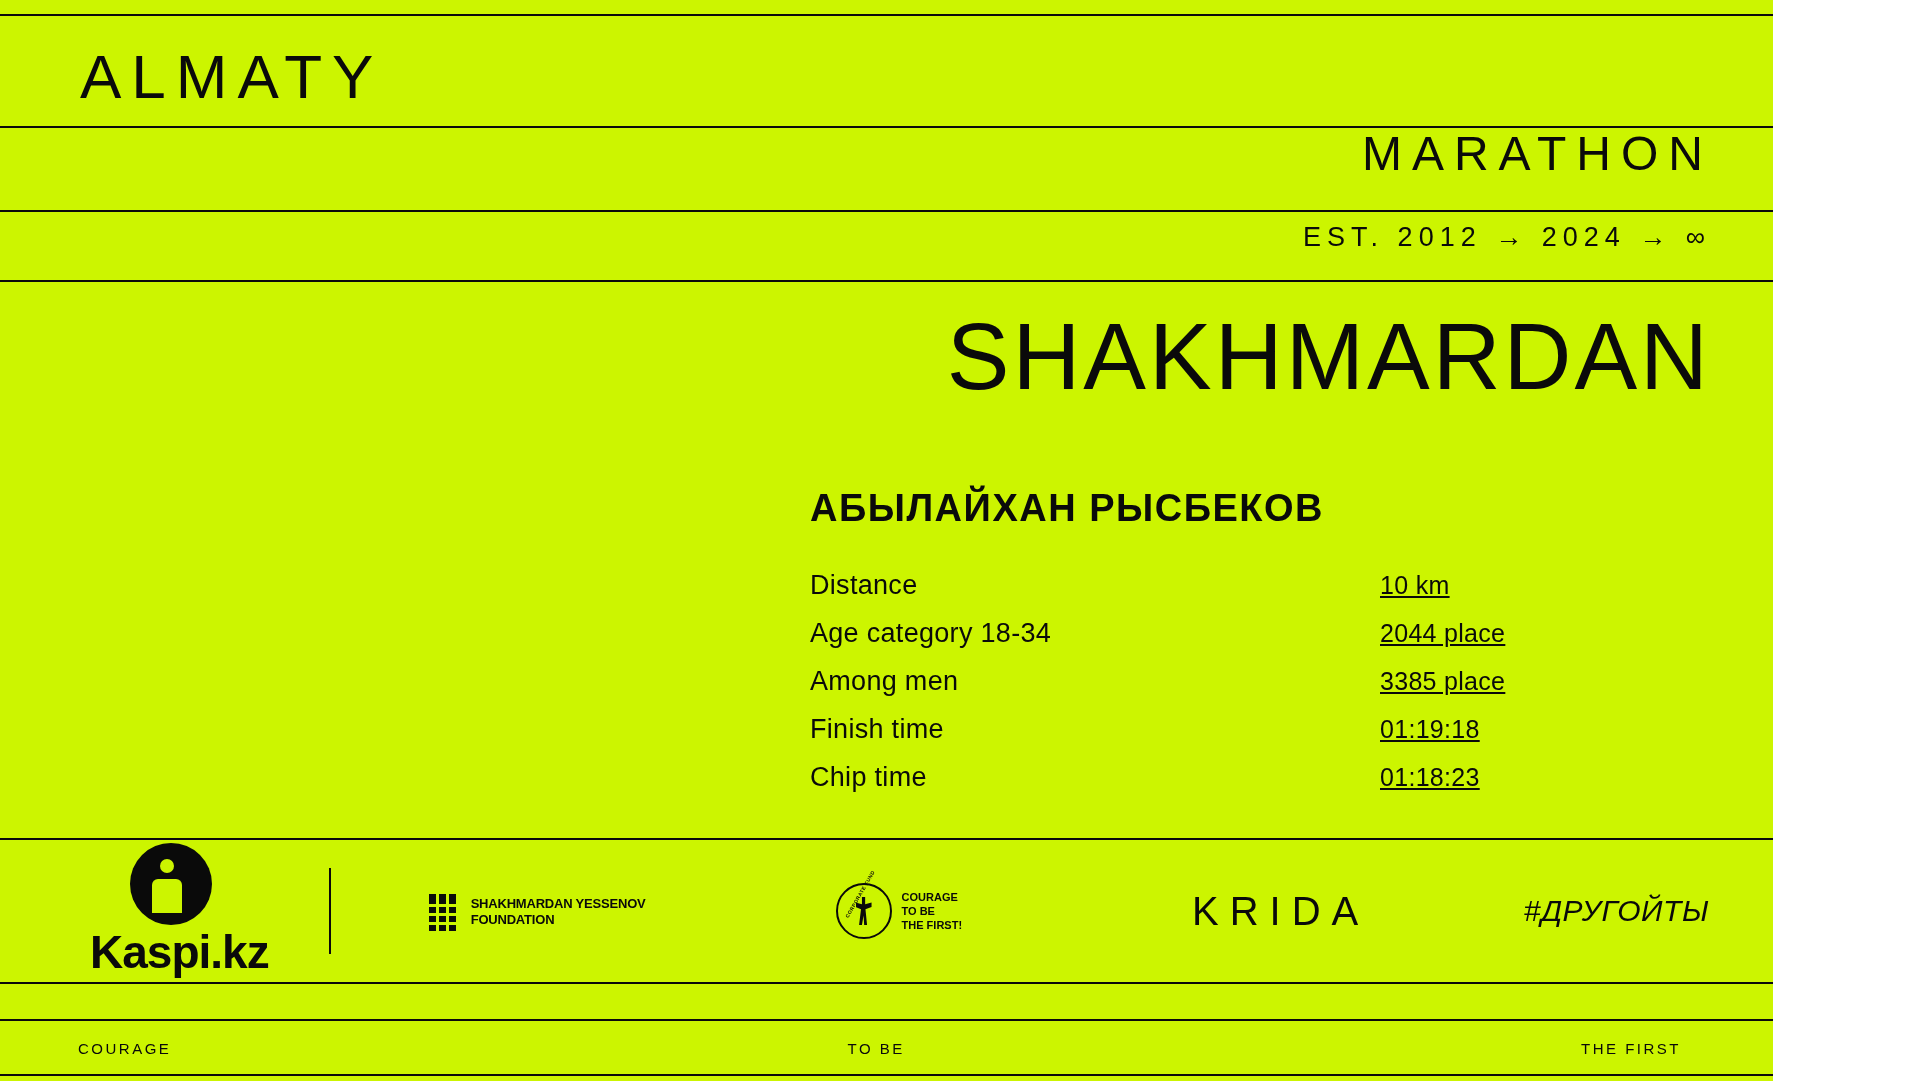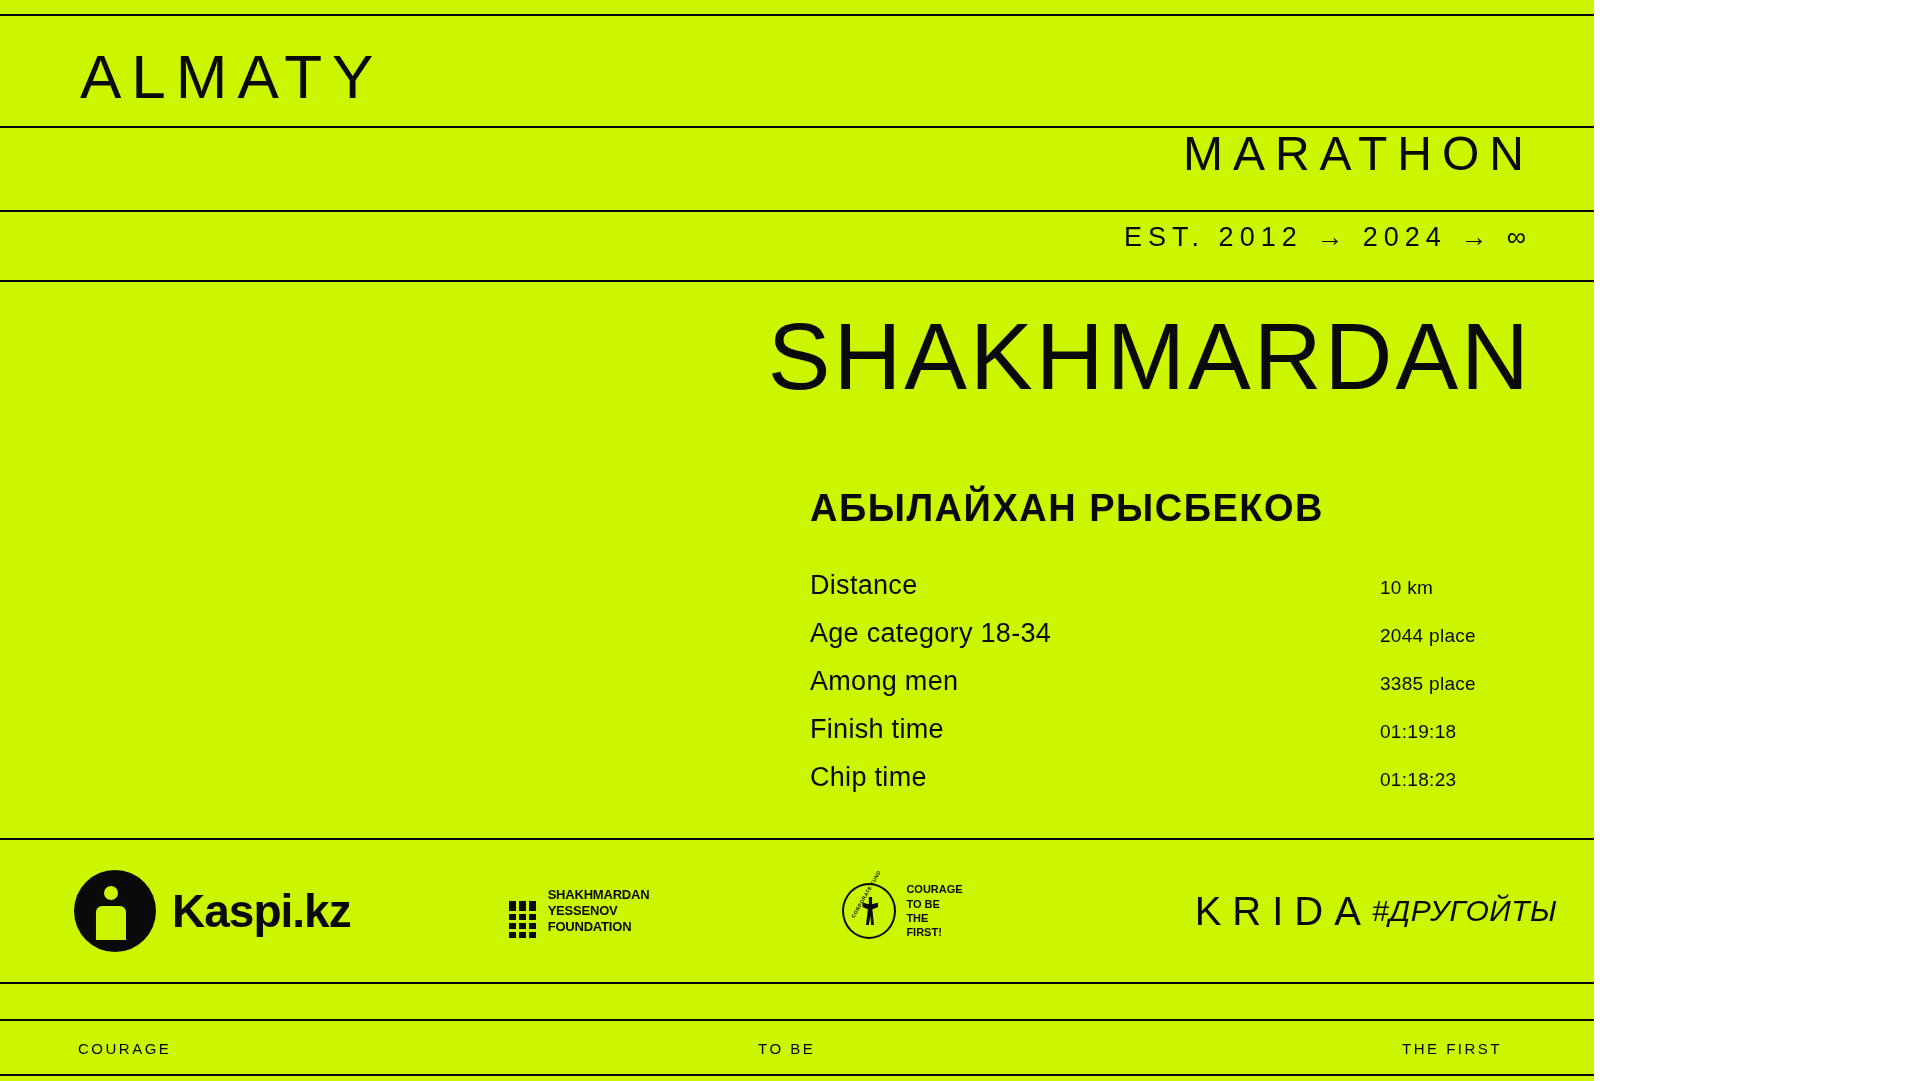--- a/index.html
+++ b/index.html
@@ -4,21 +4,21 @@
 <style>
   * { box-sizing: border-box; margin: 0; padding: 0; }
   html, body {
     width: 1921px;
     height: 1081px;
     background: #ffffff;
     font-family: "Liberation Sans", sans-serif;
   }
   .certificate {
     position: relative;
-    width: 1594px;
+    width: 1773px;
     height: 1081px;
     background: #ccf500;
     overflow: hidden;
   }
   
   .rule {
     position: absolute;
     left: 0;
     width: 100%;
     height: 2px;
@@ -99,39 +99,41 @@
     align-items: baseline;
     margin-bottom: 17px;
   }
   .result-label {
     width: 570px;
     font-size: 27px;
     color: #0a0a0a;
     letter-spacing: 0.3px;
   }
   .result-value {
-    font-size: 19px;
+    font-size: 25px;
     color: #0a0a0a;
     letter-spacing: 0.3px;
+    text-decoration: underline;
   }
 
   
   .sponsors {
     position: absolute;
     top: 840px;
     left: 0;
     width: 100%;
     height: 142px;
     display: flex;
     align-items: center;
   }
   .kaspi {
     display: flex;
     align-items: center;
     margin-left: 74px;
+    flex-direction: column;
   }
   .kaspi-mark {
     width: 82px;
     height: 82px;
     border-radius: 50%;
     background: #0a0a0a;
     position: relative;
     flex: none;
   }
   .kaspi-mark::before {

